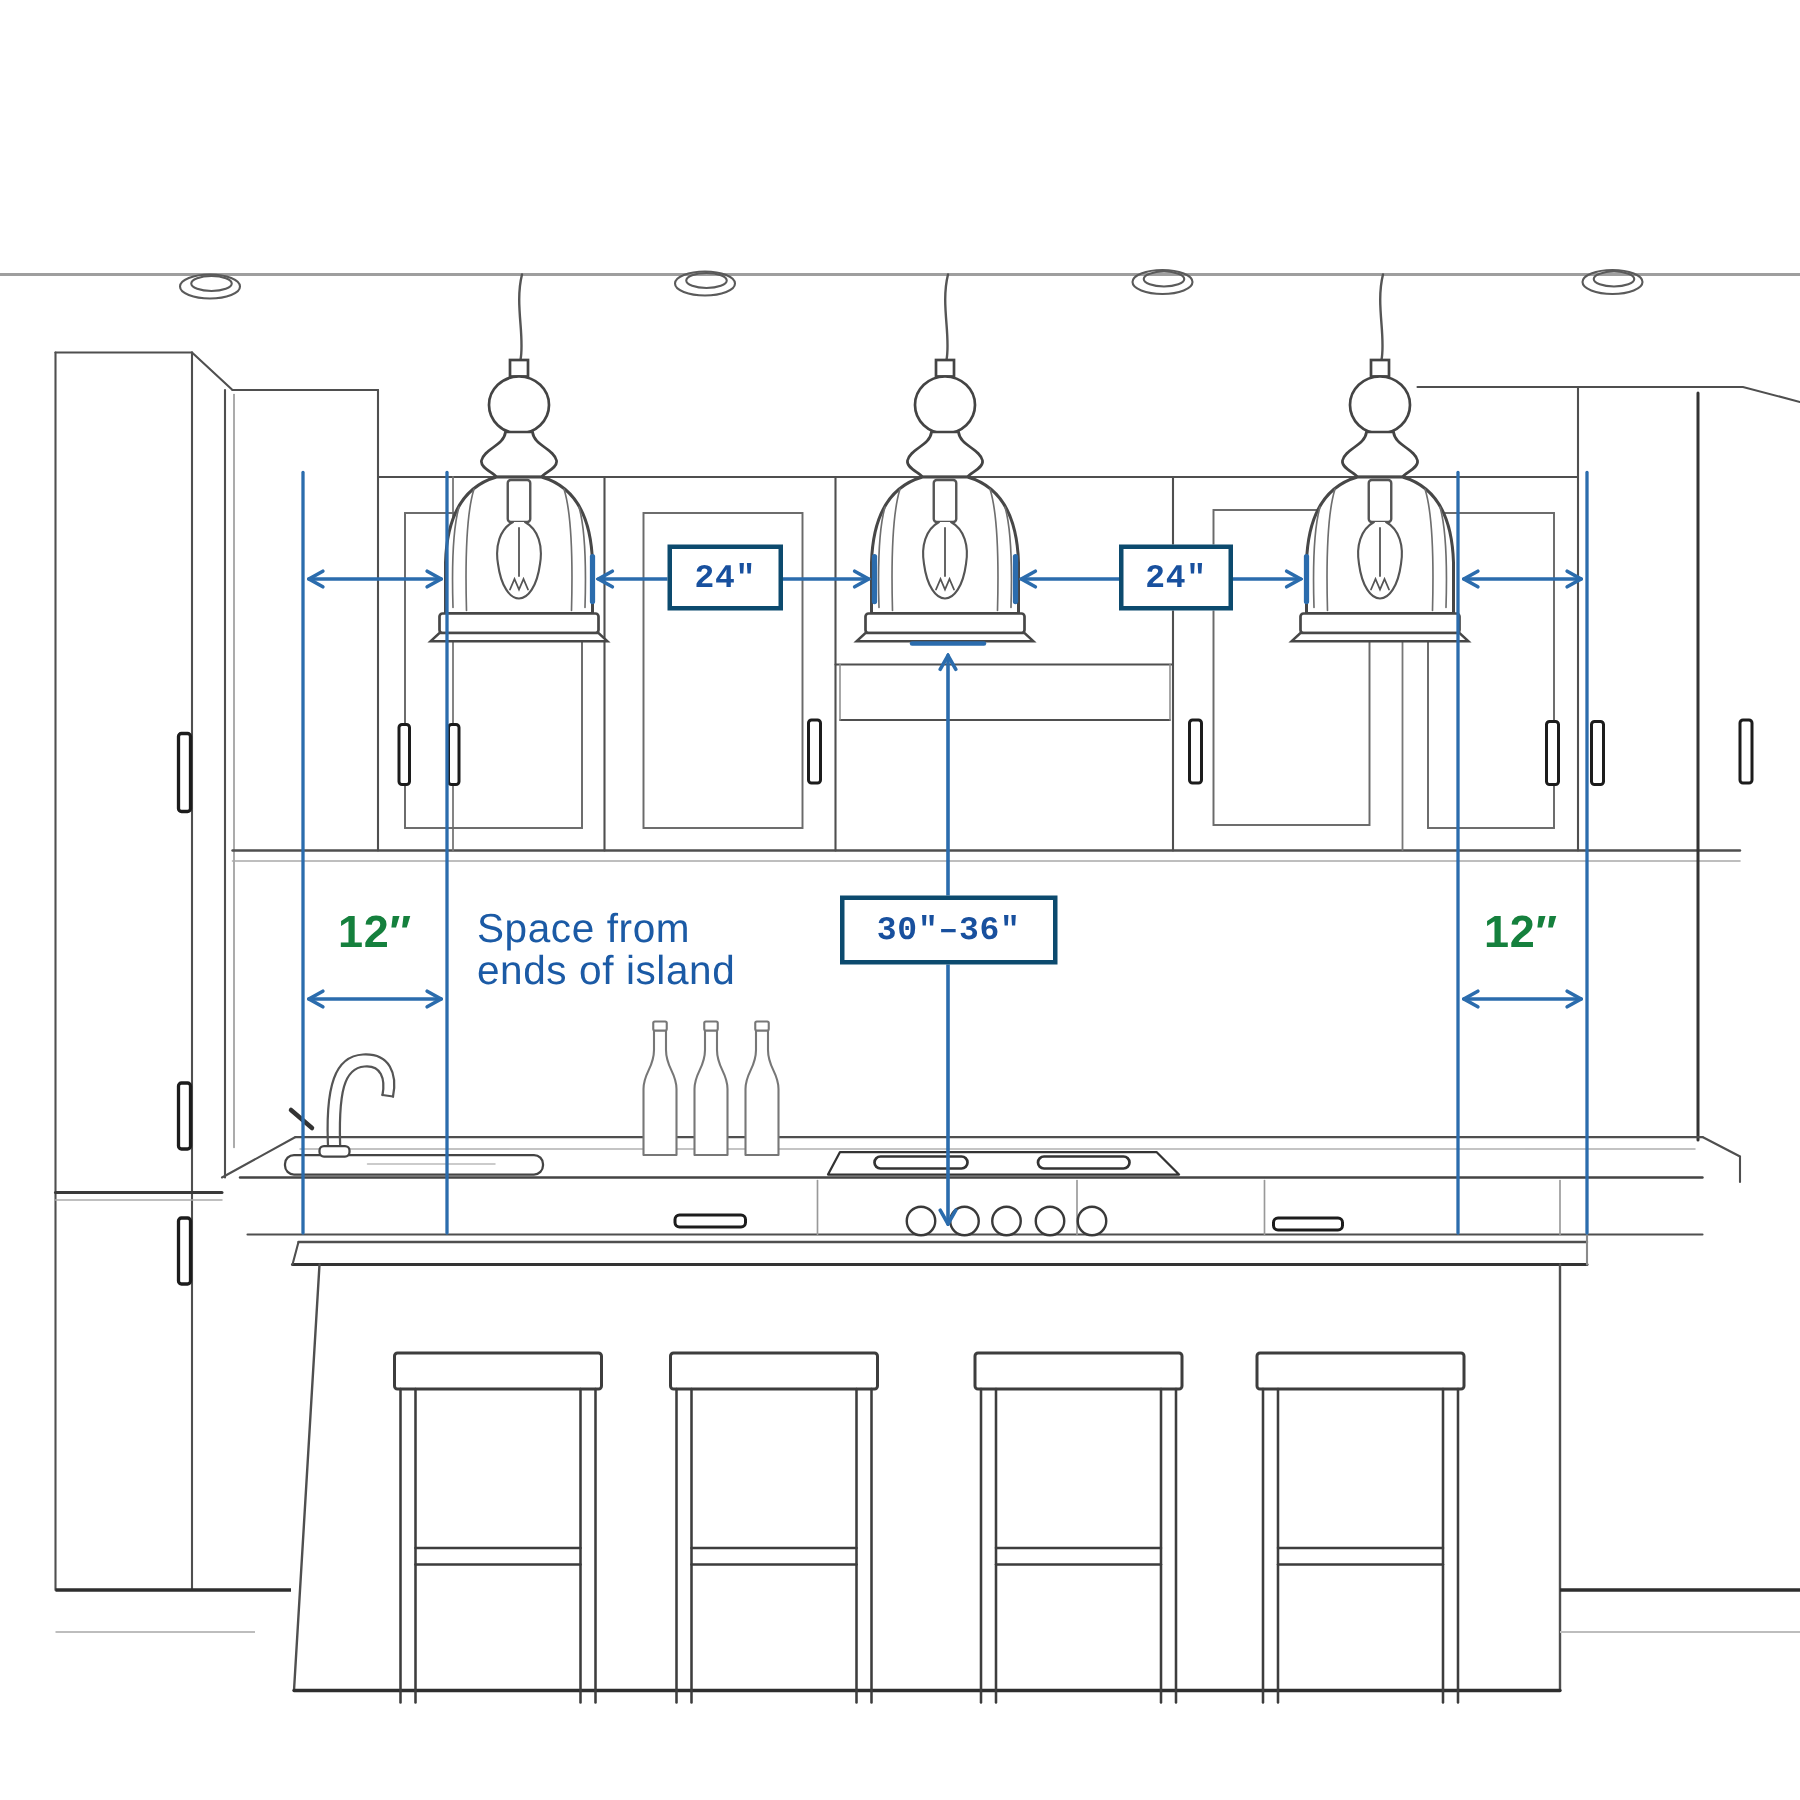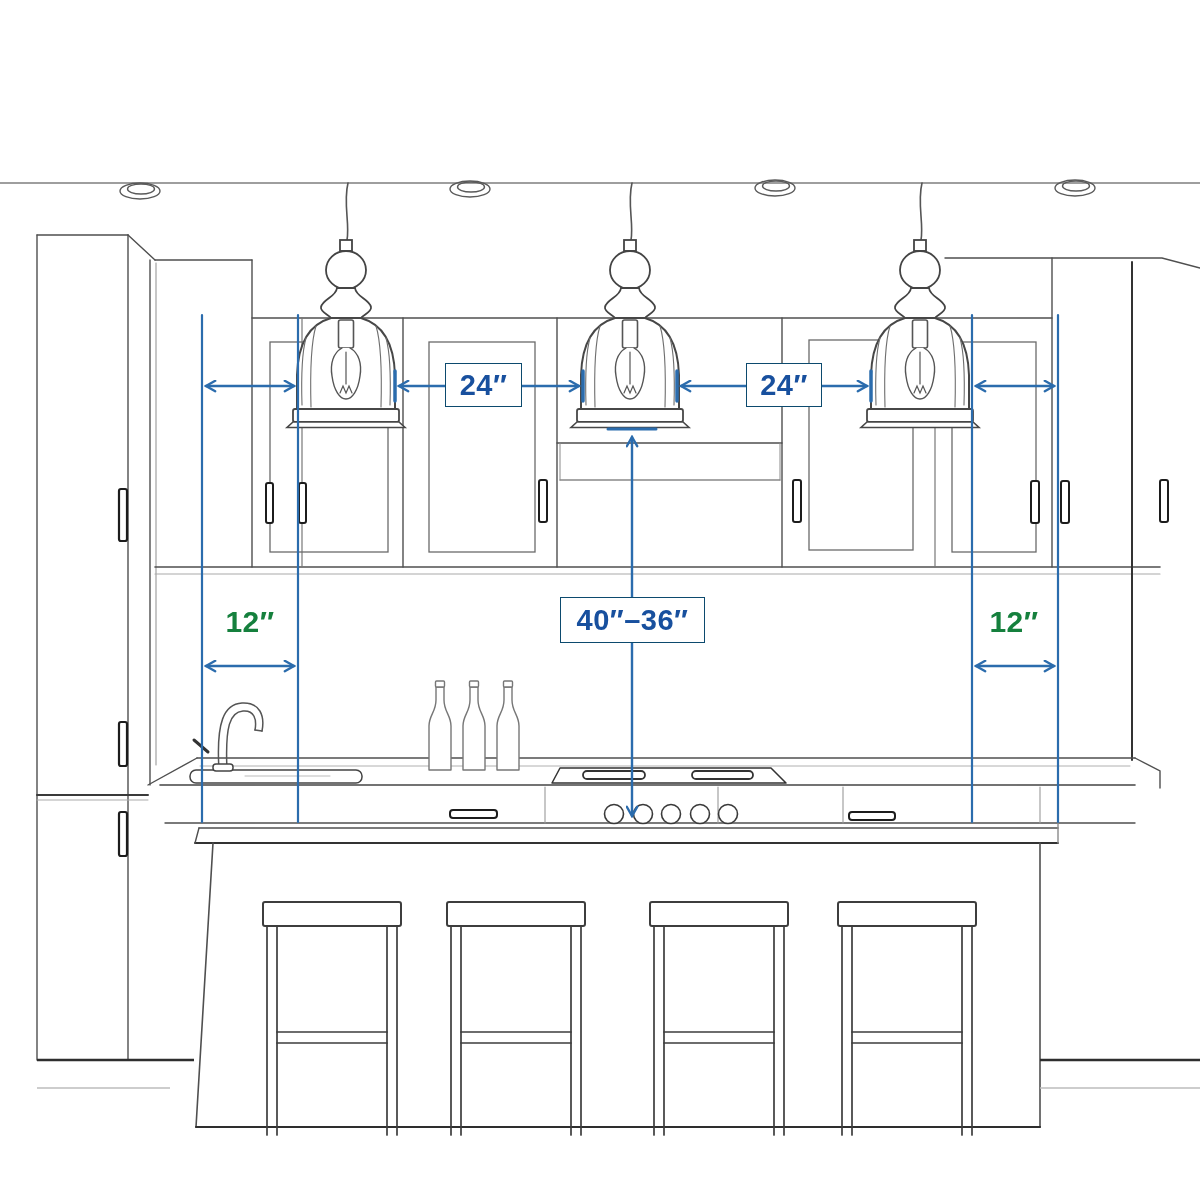--- a/index.html
+++ b/index.html
@@ -1,21 +1,21 @@
 <!DOCTYPE html>
 <html><head>
 <meta charset="utf-8">
 <style>
   html,body{margin:0;padding:0;background:#fff;}
   #stage{position:relative;width:1200px;height:1200px;background:#ffffff;overflow:hidden;
          font-family:"Liberation Sans","DejaVu Sans",sans-serif;}
   #stage svg{position:absolute;left:0;top:0;}
   .dim-box{position:absolute;display:flex;align-items:center;justify-content:center;
-           background:#ffffff;border:1px solid #0c4a6e;box-sizing:border-box;
-           color:#18509e;font-weight:bold;font-size:29px;letter-spacing:.5px;}
+           background:#ffffff;border:3px solid #0c4a6e;box-sizing:border-box;
+           color:#18509e;font-weight:bold;font-size:22px;letter-spacing:.5px;font-family:Liberation Mono, monospace;}
   .dim-text{position:absolute;color:#15803d;font-weight:bold;font-size:30px;
             text-align:center;letter-spacing:.5px;}
   .note-text{position:absolute;color:#1b5aa5;font-size:27px;line-height:27.5px;
              letter-spacing:.4px;font-weight:400;}
 </style>
 </head>
 <body>
 
 <div id="stage">
 
@@ -275,20 +275,24 @@
       <line x1="976" y1="666" x2="1054" y2="666" marker-start="url(#arrow)" marker-end="url(#arrow)"></line>
       <line x1="632" y1="437" x2="632" y2="816" marker-start="url(#arrow)" marker-end="url(#arrow)"></line>
     </g>
   </g>
 </svg>
 
   <div class="dim-box" style="left:445px;top:363px;width:77px;height:44px;">24″</div>
 
   <div class="dim-box" style="left:746px;top:363px;width:76px;height:44px;">24″</div>
 
-  <div class="dim-box" style="left:560px;top:597px;width:145px;height:46px;">40″–36″</div>
+  <div class="dim-box" style="left:560px;top:597px;width:145px;height:46px;">30″–36″</div>
 
   <div class="dim-text" style="left:200px;top:605px;width:100px;">12″</div>
 
   <div class="dim-text" style="left:964px;top:605px;width:100px;">12″</div>
 
+  <div class="note-text" style="left:318px;top:606px;">
+    <span style="display:block">Space from</span>
+    <span style="display:block">ends of island</span>
+  </div>
 
 </div>
 
 </body></html>

